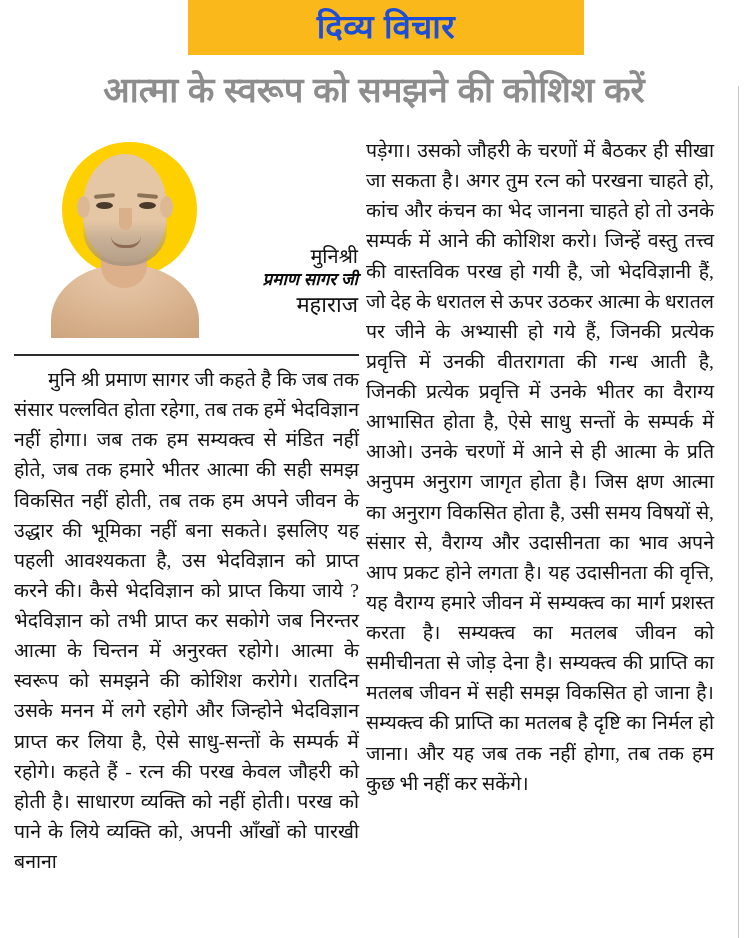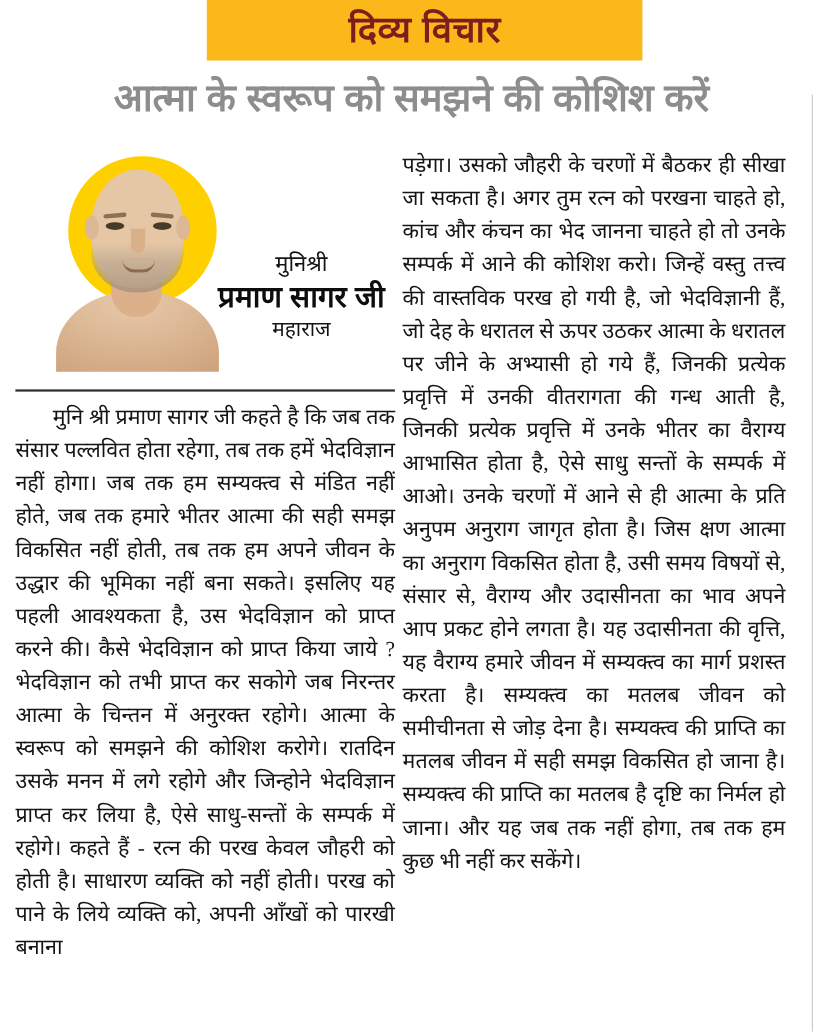--- a/index.html
+++ b/index.html
@@ -31,21 +31,21 @@
     background: #fbb81b;
     display: flex;
     align-items: center;
     justify-content: center;
   }
   .masthead-title {
     font-family: "Liberation Sans", "DejaVu Sans", sans-serif;
     font-weight: bold;
     font-size: 33px;
     line-height: 1;
-    color: #7f1d1d;
+    color: #1d4ed8;
     letter-spacing: 0.5px;
     white-space: nowrap;
     padding-bottom: 3px;
   }
 
   
   .headline {
     margin: 14px 0 0 0;
     padding: 0 16px 0 14px;
     font-family: "Liberation Sans", "DejaVu Sans", sans-serif;
@@ -198,39 +198,40 @@
     top: 84px;
     width: 84px;
     height: 46px;
     border-radius: 0 0 40px 40px / 0 0 36px 36px;
     background: linear-gradient(180deg, rgba(190,170,150,0) 0%, rgba(176,158,138,0.55) 40%, rgba(160,142,124,0.75) 100%);
   }
 
   .byline {
     position: absolute;
     left: 176px;
-    top: 92px;
+    top: 108px;
     width: 168px;
-    text-align: center;
+    text-align: right;
   }
   .byline-pre {
     font-size: 20px;
     line-height: 1.25;
     color: #141414;
   }
   .byline-name {
     font-family: "Liberation Sans", "DejaVu Sans", sans-serif;
     font-weight: bold;
-    font-size: 27px;
+    font-size: 17px;
     line-height: 1.3;
     color: #0d0d0d;
     white-space: nowrap;
+    font-style: italic;
   }
   .byline-post {
-    font-size: 19px;
+    font-size: 22px;
     line-height: 1.3;
     color: #141414;
   }
 
   .rule {
     width: 100%;
     height: 0;
     border-top: 2.5px solid #2b2b2b;
     margin: 0 0 9px 0;
   }

